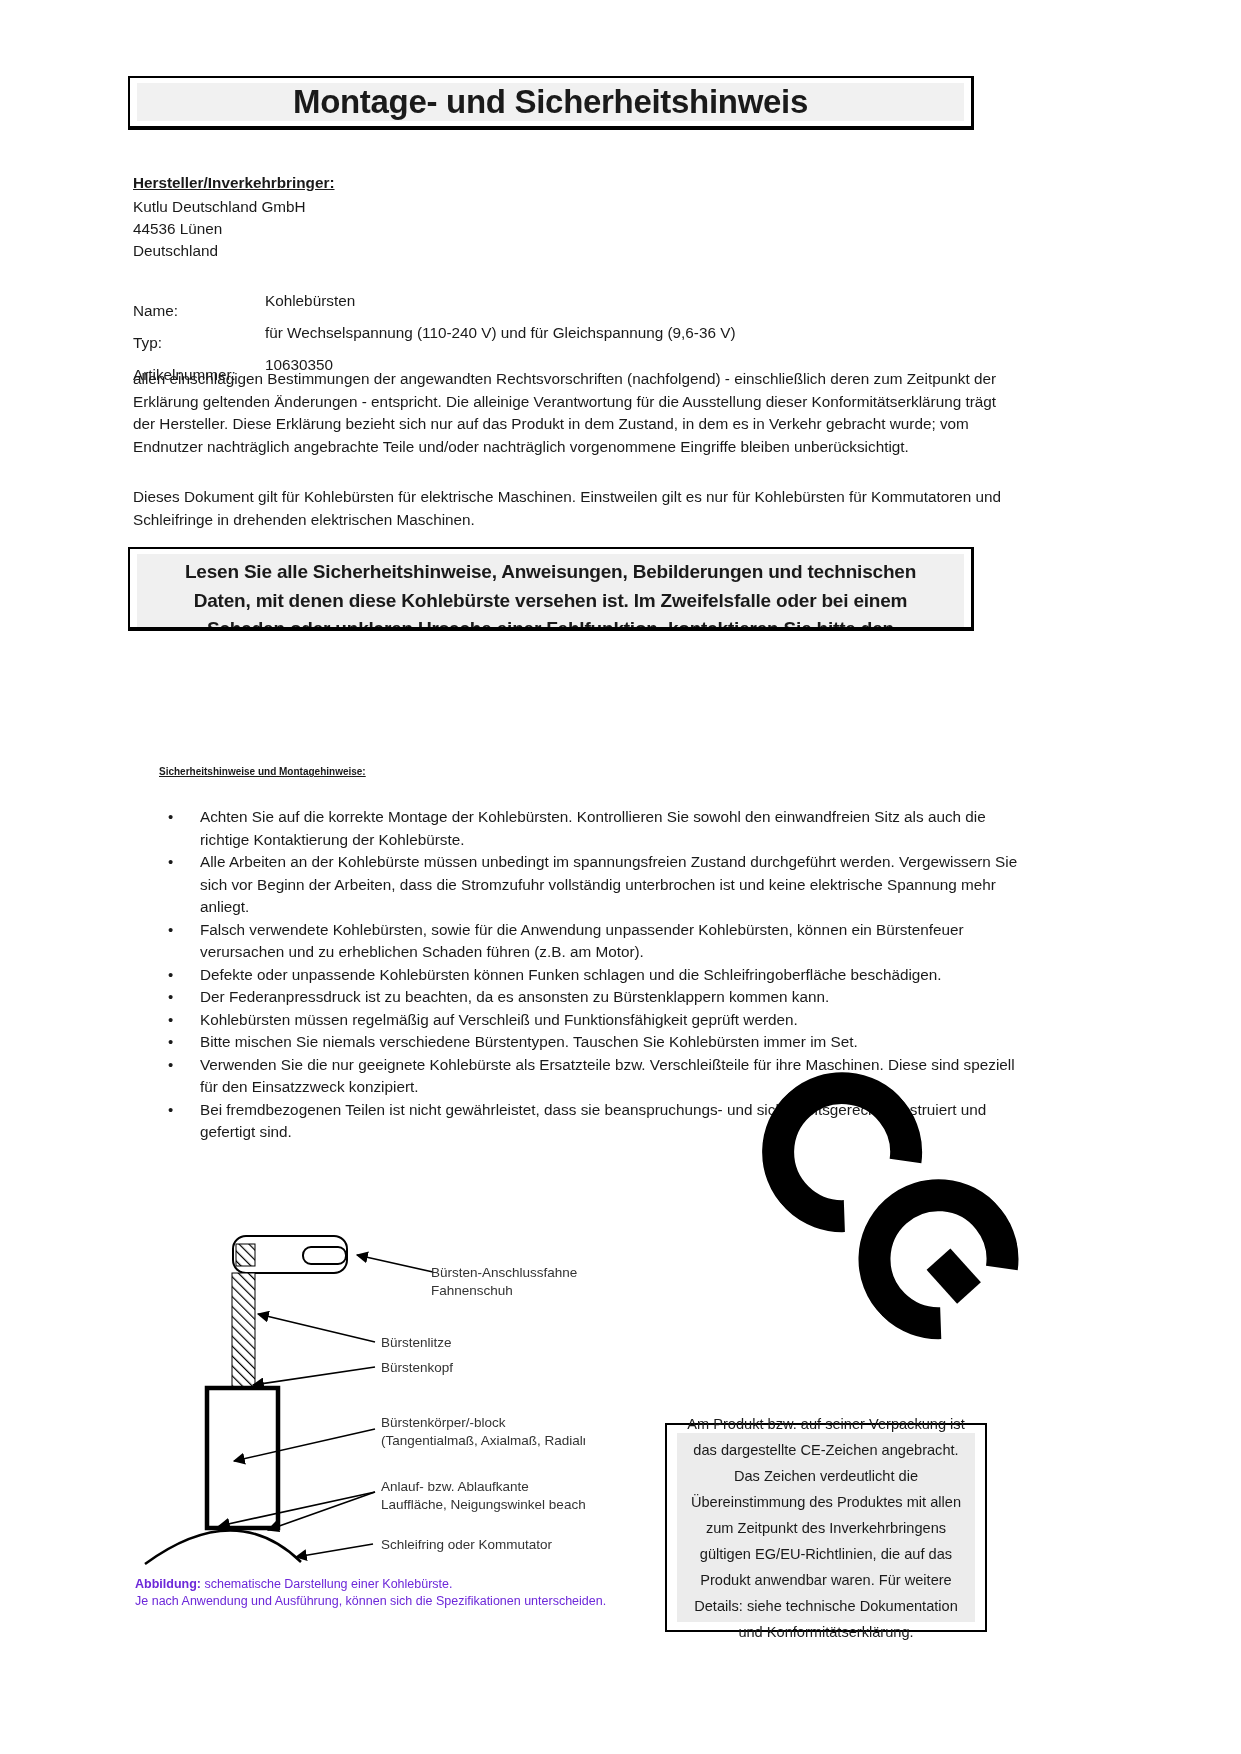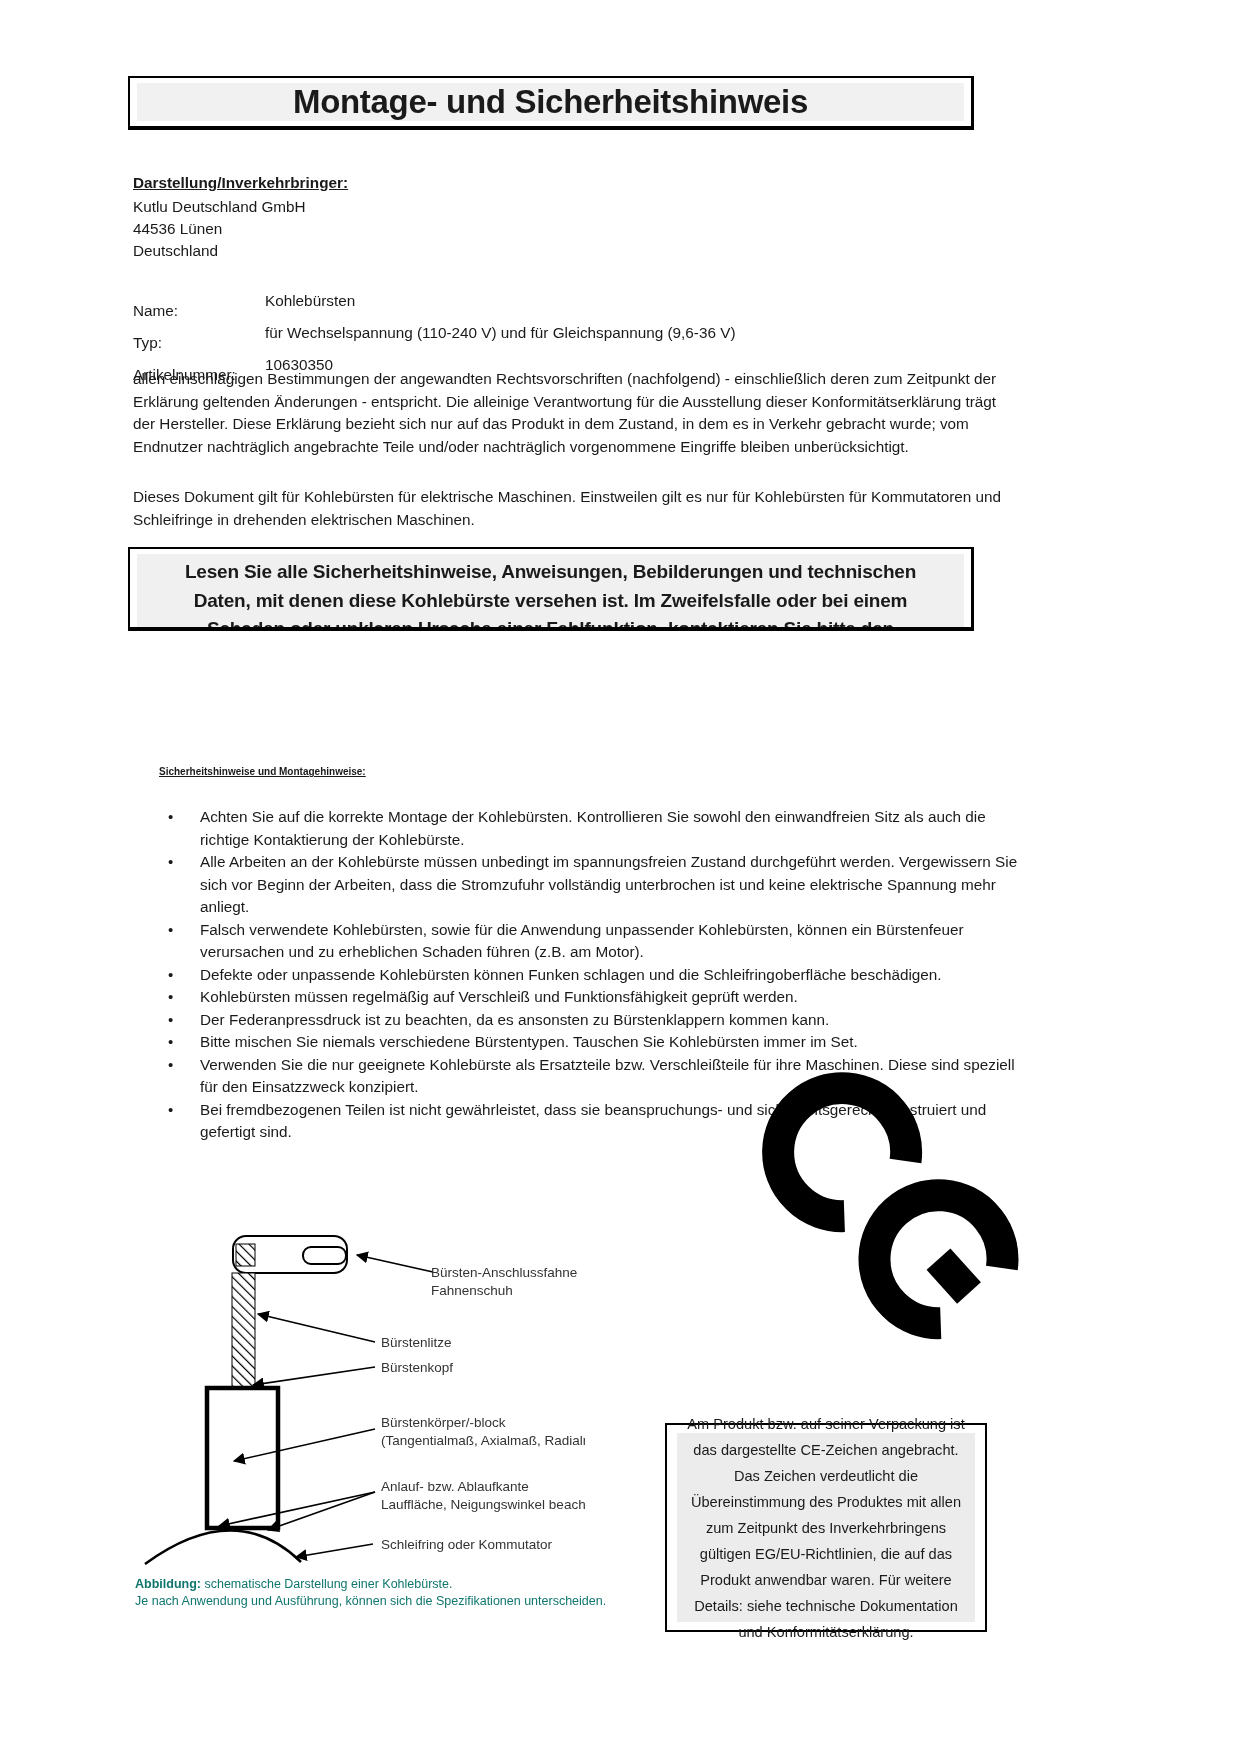--- a/index.html
+++ b/index.html
@@ -56,21 +56,21 @@
     position:relative; padding-left:40px;
     font-size:15.3px; line-height:22.5px;
   }
   .bullets li::before {
     content:"\2022"; position:absolute; left:8px; top:0;
     font-size:15px;
   }
 
   
   .diagram-svg { left:135px; top:1230px; }
-  .diagram-caption { left:135px; top:1576px; font-size:12.5px; line-height:16.5px; color:#0f766e; }
+  .diagram-caption { left:135px; top:1576px; font-size:12.5px; line-height:16.5px; color:#6d28d9; }
   .diagram-caption b { font-weight:bold; }
 
   
   .ce-mark {
     left:762px; top:1072px; width:286px; height:160px;
     transform:rotate(48deg); transform-origin:80px 80px;
   }
 
   
   .ce-box {
@@ -89,21 +89,21 @@
 </head>
 <body>
 
 <div class="abs title-box">
   <div class="title-fill">
     <div class="title-text">Montage- und Sicherheitshinweis</div>
   </div>
 </div>
 
 <div class="abs manufacturer">
-  <div class="heading">Darstellung/Inverkehrbringer:</div>
+  <div class="heading">Hersteller/Inverkehrbringer:</div>
   <div>Kutlu Deutschland GmbH</div>
   <div>44536 Lünen</div>
   <div>Deutschland</div>
 </div>
 
 <div class="abs product">
   <div class="row">
     <div class="label">Name:</div>
     <div class="value">Kohlebürsten</div>
   </div>
@@ -125,22 +125,22 @@
     <div class="warning-text">Lesen Sie alle Sicherheitshinweise, Anweisungen, Bebilderungen und technischen Daten, mit denen diese Kohlebürste versehen ist. Im Zweifelsfalle oder bei einem Schaden oder unklaren Ursache einer Fehlfunktion, kontaktieren Sie bitte den</div>
   </div>
 </div>
 
 <div class="abs safety-heading">Sicherheitshinweise und Montagehinweise:</div>
 <ul class="abs bullets">
   <li>Achten Sie auf die korrekte Montage der Kohlebürsten. Kontrollieren Sie sowohl den einwandfreien Sitz als auch die richtige Kontaktierung der Kohlebürste.</li>
   <li>Alle Arbeiten an der Kohlebürste müssen unbedingt im spannungsfreien Zustand durchgeführt werden. Vergewissern Sie sich vor Beginn der Arbeiten, dass die Stromzufuhr vollständig unterbrochen ist und keine elektrische Spannung mehr anliegt.</li>
   <li>Falsch verwendete Kohlebürsten, sowie für die Anwendung unpassender Kohlebürsten, können ein Bürstenfeuer verursachen und zu erheblichen Schaden führen (z.B. am Motor).</li>
   <li>Defekte oder unpassende Kohlebürsten können Funken schlagen und die Schleifringoberfläche beschädigen.</li>
+  <li>Der Federanpressdruck ist zu beachten, da es ansonsten zu Bürstenklappern kommen kann.</li>
   <li>Kohlebürsten müssen regelmäßig auf Verschleiß und Funktionsfähigkeit geprüft werden.</li>
-  <li>Der Federanpressdruck ist zu beachten, da es ansonsten zu Bürstenklappern kommen kann.</li>
   <li>Bitte mischen Sie niemals verschiedene Bürstentypen. Tauschen Sie Kohlebürsten immer im Set.</li>
   <li>Verwenden Sie die nur geeignete Kohlebürste als Ersatzteile bzw. Verschleißteile für ihre Maschinen. Diese sind speziell für den Einsatzzweck konzipiert.</li>
   <li>Bei fremdbezogenen Teilen ist nicht gewährleistet, dass sie beanspruchungs- und sicherheitsgerecht konstruiert und gefertigt sind.</li>
 </ul>
 
 <svg class="abs diagram-svg" width="450" height="345" viewBox="0 0 450 345">
   <defs>
     <pattern id="hatch" width="7" height="7" patternUnits="userSpaceOnUse" patternTransform="rotate(-45)">
       <rect width="7" height="7" fill="#ffffff"></rect>
       <line x1="0" y1="0" x2="0" y2="7" stroke="#000" stroke-width="2.4"></line>

